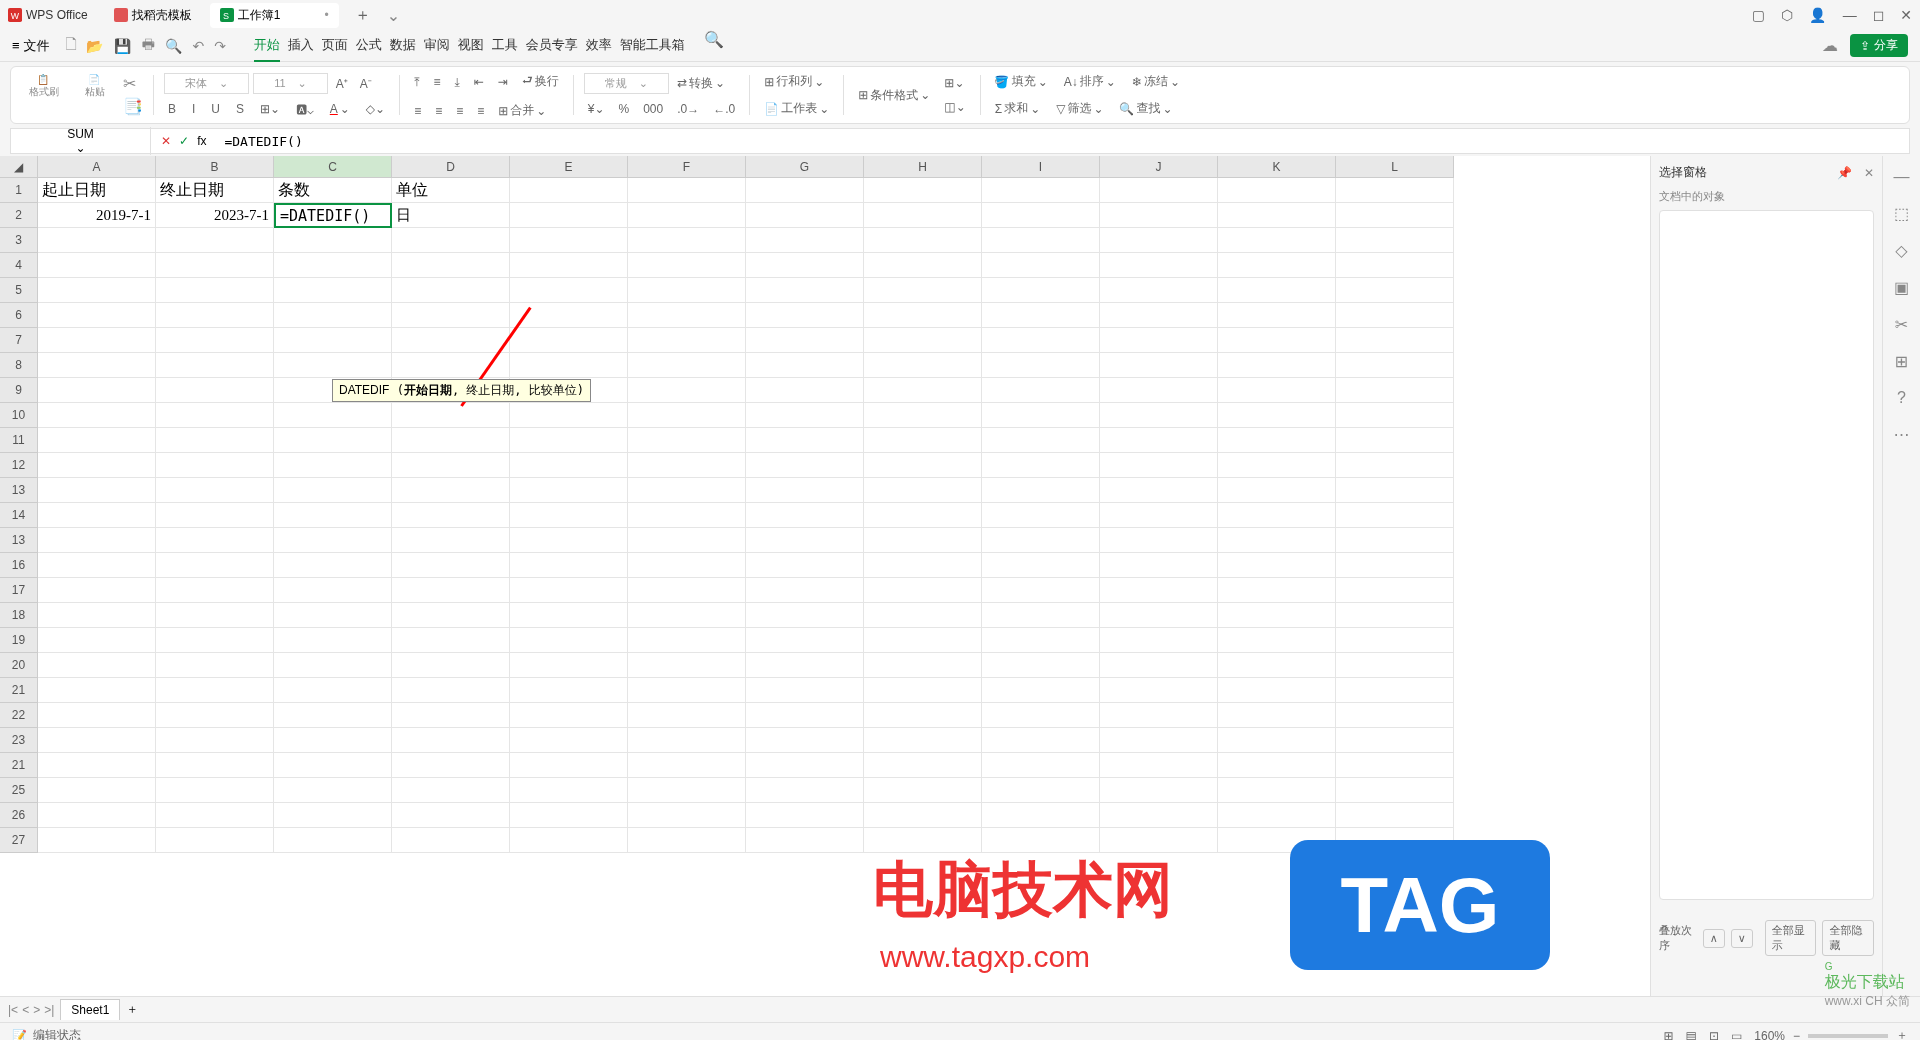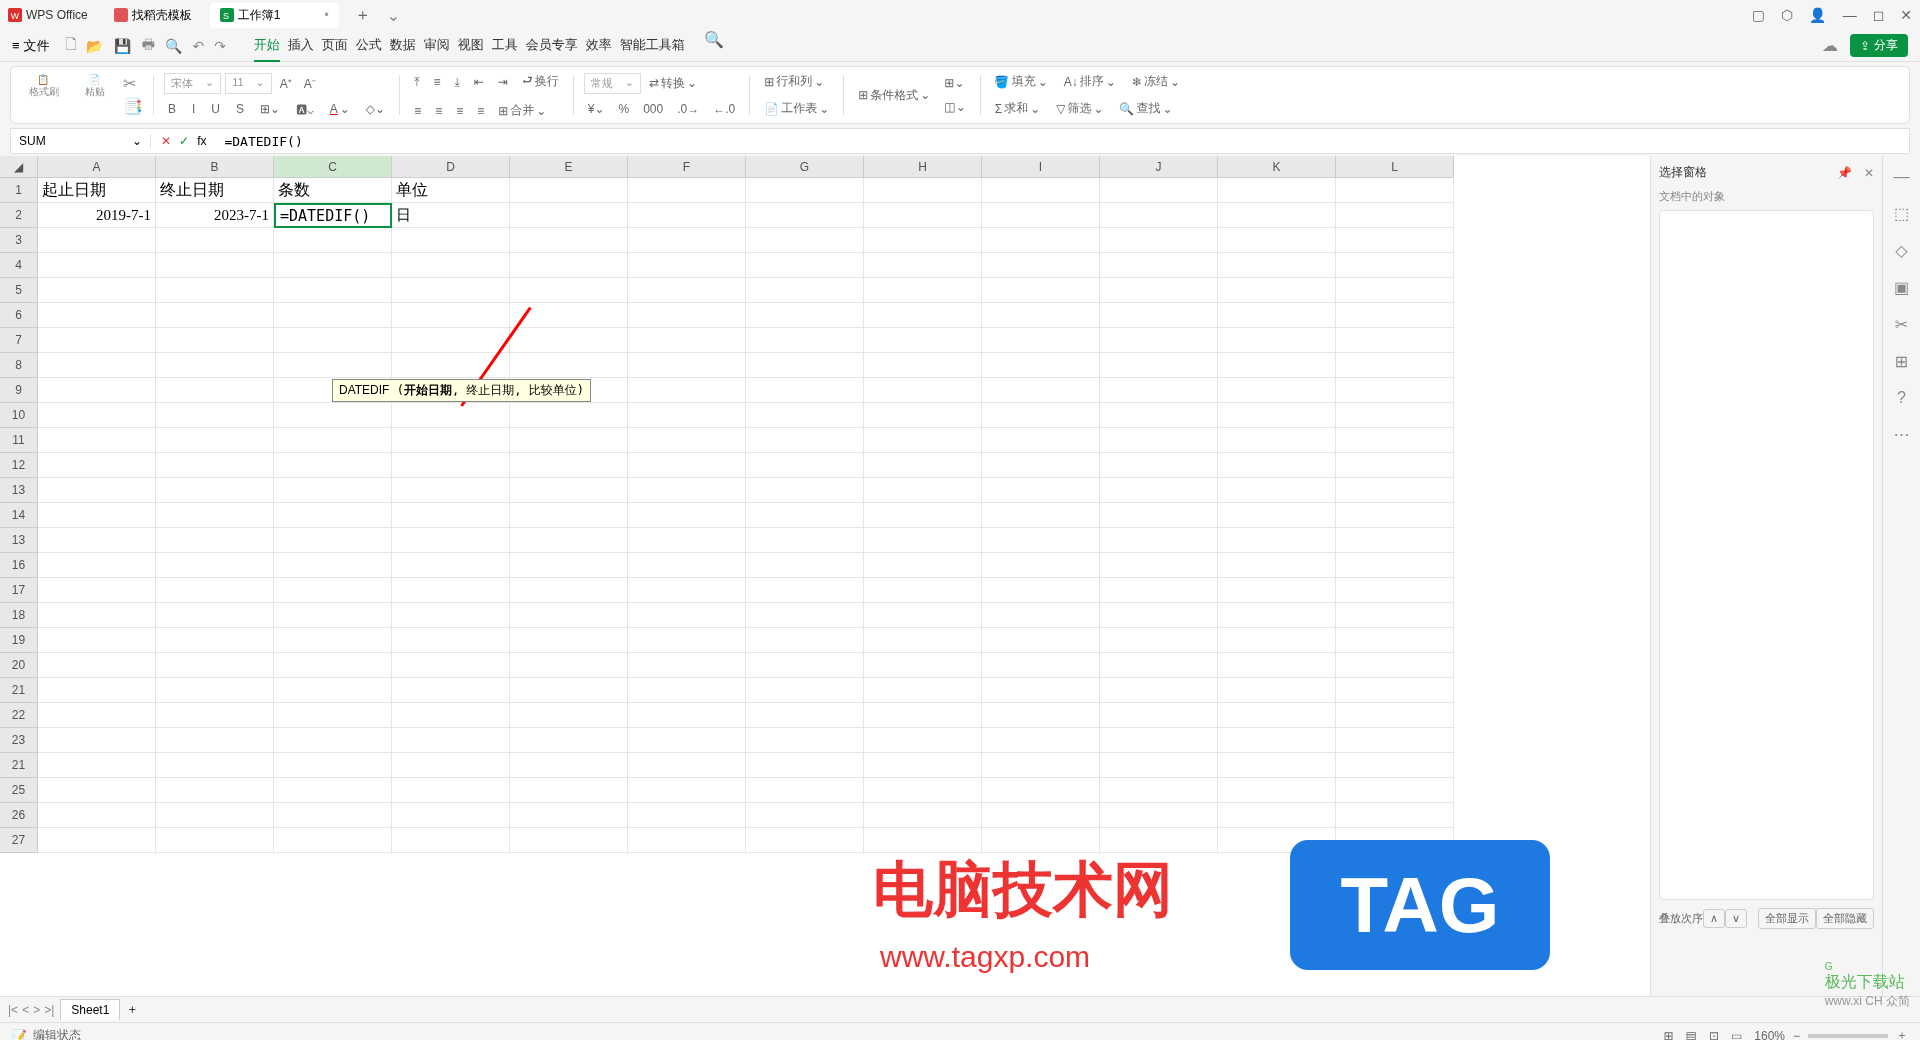--- a/index.html
+++ b/index.html
@@ -22,23 +22,23 @@
 .menu-tab { font-size: 13px; color: #333; cursor: pointer; padding: 6px 0; }
 .menu-tab.active { color: #0a9342; border-bottom: 2px solid #0a9342; }
 .menu-right { margin-left: auto; display: flex; gap: 12px; align-items: center; }
 .share-btn { background: #0a9342; color: #fff; padding: 3px 10px; border-radius: 4px; font-size: 12px; cursor: pointer; display: flex; align-items: center; gap: 4px; }
 .ribbon { height: 58px; background: #fff; border: 1px solid #e0e0e0; border-radius: 6px; margin: 4px 10px; display: flex; align-items: center; padding: 0 10px; gap: 4px; }
 .ribbon-group { display: flex; flex-direction: column; align-items: center; padding: 0 8px; font-size: 10px; color: #888; }
 .ribbon-sep { width: 1px; height: 40px; background: #e0e0e0; margin: 0 6px; }
 .ribbon-item { display: flex; align-items: center; gap: 2px; font-size: 12px; color: #666; cursor: pointer; padding: 2px 4px; }
 .ribbon-col { display: flex; flex-direction: column; gap: 4px; }
 .ribbon-double-row { display: flex; flex-direction: column; gap: 6px; }
-.font-box, .size-box { border: 1px solid #ddd; padding: 2px 6px; font-size: 11px; color: #999; display: flex; align-items: flex-start; gap: 12px; }
+.font-box, .size-box { border: 1px solid #ddd; padding: 2px 20px; font-size: 11px; color: #999; display: flex; align-items: center; gap: 12px; }
 .formula-bar { height: 26px; background: #fff; display: flex; align-items: center; border: 1px solid #e0e0e0; margin: 2px 10px; }
-.name-box { width: 140px; border-right: 1px solid #e0e0e0; padding: 0 8px; display: flex; align-items: center; justify-content: space-between; font-size: 12px; }
+.name-box { width: 140px; border-right: 1px solid #e0e0e0; padding: 0 8px; display: flex; align-items: center; justify-content: space-between; font-size: 12px; flex-direction: column; }
 .fx-controls { display: flex; gap: 8px; padding: 0 10px; align-items: center; }
 .fx-controls span { cursor: pointer; font-size: 12px; }
 .formula-input { flex: 1; padding: 0 8px; font-size: 13px; font-family: Consolas, monospace; }
 .main-area { display: flex; height: calc(100% - 200px); }
 .sheet-area { flex: 1; position: relative; background: #fff; overflow: hidden; }
 .grid { display: grid; grid-template-columns: 38px repeat(12, 118px); grid-template-rows: 22px repeat(27, 25px); }
 .hdr { background: #e8e8e8; border-right: 1px solid #ccc; border-bottom: 1px solid #ccc; display: flex; align-items: center; justify-content: center; font-size: 12px; color: #555; }
 .hdr.active-col, .hdr.active-row { background: #d0e8d0; }
 .row-hdr { background: #e8e8e8; border-right: 1px solid #ccc; border-bottom: 1px solid #ccc; display: flex; align-items: center; justify-content: center; font-size: 12px; color: #555; }
 .cell { border-right: 1px solid #e5e5e5; border-bottom: 1px solid #e5e5e5; padding: 0 4px; font-size: 15px; display: flex; align-items: center; font-family: SimSun, serif; }
@@ -49,21 +49,21 @@
 .tooltip { position: absolute; left: 332px; top: 223px; background: #ffffe1; border: 1px solid #888; padding: 2px 6px; font-size: 12px; font-family: SimSun, monospace; z-index: 10; }
 .tooltip b { font-weight: bold; }
 .arrow { position: absolute; left: 460px; top: 130px; width: 3px; height: 120px; background: red; transform: rotate(35deg); transform-origin: bottom; z-index: 5; }
 .arrow::after { content: ''; position: absolute; bottom: -2px; left: -6px; border: 8px solid transparent; border-top-color: red; }
 .side-panel { width: 232px; background: #f5f5f5; border-left: 1px solid #e0e0e0; padding: 8px; font-size: 12px; }
 .side-panel-header { display: flex; justify-content: space-between; align-items: center; color: #333; margin-bottom: 8px; }
 .side-panel-sub { color: #888; font-size: 11px; margin-bottom: 6px; }
 .side-panel-box { background: #fff; border: 1px solid #e0e0e0; height: 690px; border-radius: 4px; }
 .side-icons { width: 38px; background: #f5f5f5; border-left: 1px solid #e0e0e0; display: flex; flex-direction: column; align-items: center; gap: 18px; padding-top: 12px; }
 .side-icons span { color: #888; cursor: pointer; font-size: 16px; }
-.side-panel-footer { display: flex; align-items: center; margin-top: 8px; font-size: 11px; color: #666; }
+.side-panel-footer { display: flex; gap: 6px; align-items: center; margin-top: 20px; font-size: 11px; color: #666; }
 .side-panel-footer .btn-sm { border: 1px solid #ccc; padding: 2px 6px; border-radius: 3px; cursor: pointer; }
 .sheet-tabs { height: 26px; background: #f5f5f5; display: flex; align-items: center; padding: 0 8px; gap: 6px; font-size: 12px; border-top: 1px solid #e0e0e0; }
 .sheet-tab { padding: 3px 10px; background: #fff; border: 1px solid #ccc; border-bottom: none; cursor: pointer; }
 .nav-btns { display: flex; gap: 4px; color: #888; }
 .nav-btns span { cursor: pointer; }
 .statusbar { height: 26px; background: #f5f5f5; display: flex; align-items: center; padding: 0 12px; font-size: 12px; color: #666; border-top: 1px solid #e0e0e0; }
 .status-right { margin-left: auto; display: flex; gap: 12px; align-items: center; }
 .zoom { display: flex; gap: 8px; align-items: center; }
 .watermark1 { position: absolute; left: 873px; top: 850px; font-size: 60px; font-weight: bold; color: #e33; z-index: 20; font-family: SimHei, sans-serif; }
 .watermark1-sub { position: absolute; left: 880px; top: 940px; font-size: 30px; color: #e33; z-index: 20; }

